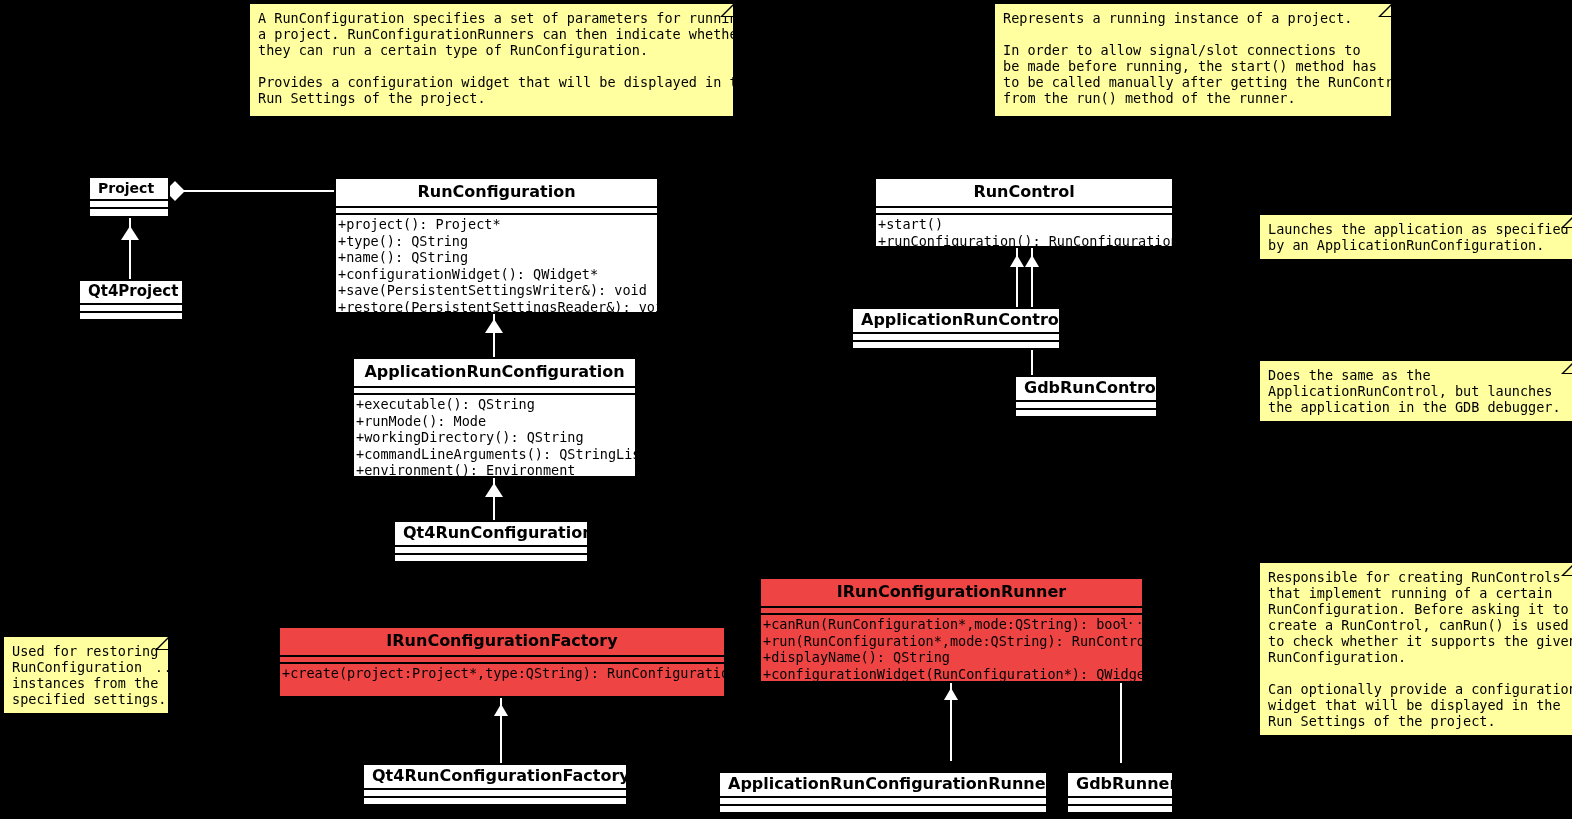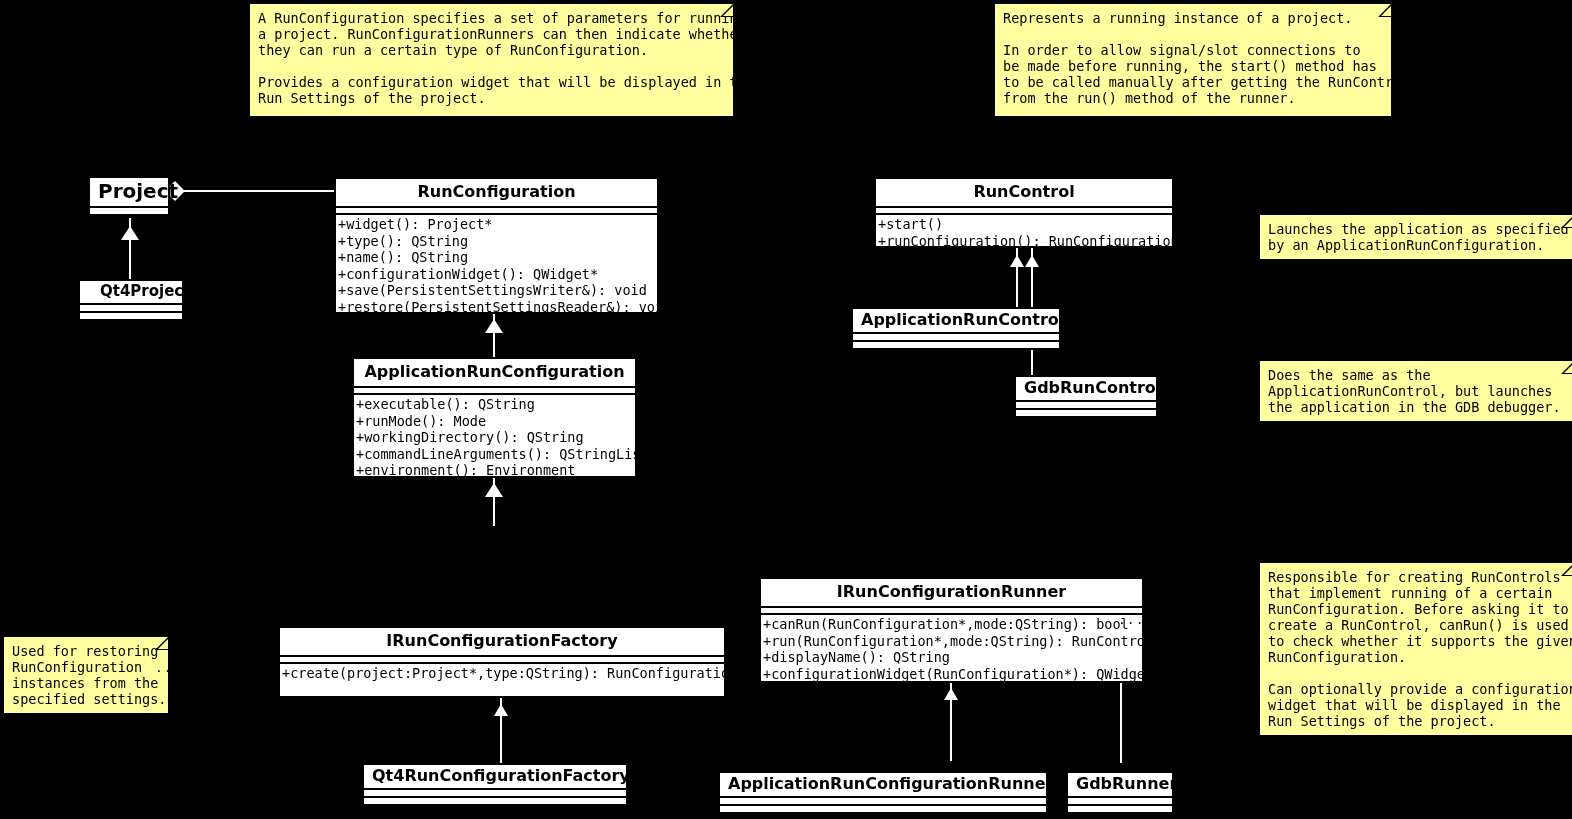--- a/index.html
+++ b/index.html
@@ -16,21 +16,21 @@
     font-family: "DejaVu Sans", sans-serif;
   }
 
   
   .uml-class {
     position: absolute;
     border: 2px solid #000000;
     background: #ffffff;
     box-sizing: border-box;
   }
-  .uml-class.iface { background: #ffffff; }
+  .uml-class.iface { background: #ef4444; }
 
   .cls-title {
     font-family: "DejaVu Sans", sans-serif;
     font-weight: bold;
     font-size: 16px;
     color: #000000;
     text-align: center;
     padding: 4px 10px 5px 10px;
     white-space: nowrap;
     border-bottom: 2px solid #000000;
@@ -233,56 +233,61 @@
 
   <div class="edge-v" style="left:950px; top:683px; height:78px;"></div>
   <div class="tri-up small" style="left:944px; top:688px;"></div>
   <div class="edge-v" style="left:1120px; top:683px; height:80px;"></div>
 
   <div class="arrow-left" style="left:624px; top:183px;"></div>
   <div class="edge-h" style="left:640px; top:191px; width:30px; background:#000;"></div>
   <div class="arrow-small" style="left:643px; top:287px; transform: rotate(-20deg);"></div>
 
   <div class="uml-class" style="left:88px; top:176px; width:82px; height:42px;">
-    <div class="cls-title" style="padding:2px 24px 3px 8px; font-size:20px;">Project</div>
+    <div class="cls-title" style="padding:2px 24px 3px 8px; font-size:14px;">Project</div>
     <div class="cls-attrs" style="height:6px;"></div>
     <div class="cls-ops empty"></div>
   </div>
 
   <div class="uml-class" style="left:78px; top:279px; width:106px; height:42px;">
-    <div class="cls-title" style="padding:2px 8px 3px 20px; font-size:15px;">Qt4Project</div>
+    <div class="cls-title" style="padding:2px 8px 3px 8px; font-size:15px;">Qt4Project</div>
     <div class="cls-attrs" style="height:6px;"></div>
     <div class="cls-ops empty"></div>
   </div>
 
   <div class="uml-class" style="left:334px; top:177px; width:325px; height:137px;">
     <div class="cls-title">RunConfiguration</div>
     <div class="cls-attrs"></div>
     <div class="cls-ops">
-      <div class="op plain">+widget(): Project*</div>
+      <div class="op plain">+project(): Project*</div>
       <div class="op">+type(): QString</div>
       <div class="op">+name(): QString</div>
       <div class="op">+configurationWidget(): QWidget*</div>
       <div class="op">+save(PersistentSettingsWriter&amp;): void</div>
       <div class="op">+restore(PersistentSettingsReader&amp;): void</div>
     </div>
   </div>
 
   <div class="uml-class" style="left:352px; top:357px; width:285px; height:121px;">
     <div class="cls-title">ApplicationRunConfiguration</div>
     <div class="cls-attrs"></div>
     <div class="cls-ops">
       <div class="op">+executable(): QString</div>
       <div class="op">+runMode(): Mode</div>
       <div class="op">+workingDirectory(): QString</div>
       <div class="op">+commandLineArguments(): QStringList</div>
       <div class="op">+environment(): Environment</div>
     </div>
   </div>
 
+  <div class="uml-class" style="left:393px; top:520px; width:196px; height:43px;">
+    <div class="cls-title" style="padding:2px 8px 3px 8px;">Qt4RunConfiguration</div>
+    <div class="cls-attrs" style="height:6px;"></div>
+    <div class="cls-ops empty"></div>
+  </div>
 
   <div class="uml-class" style="left:874px; top:177px; width:300px; height:71px;">
     <div class="cls-title">RunControl</div>
     <div class="cls-attrs"></div>
     <div class="cls-ops">
       <div class="op">+start()</div>
       <div class="op plain">+runConfiguration(): RunConfiguration*</div>
     </div>
   </div>
 

